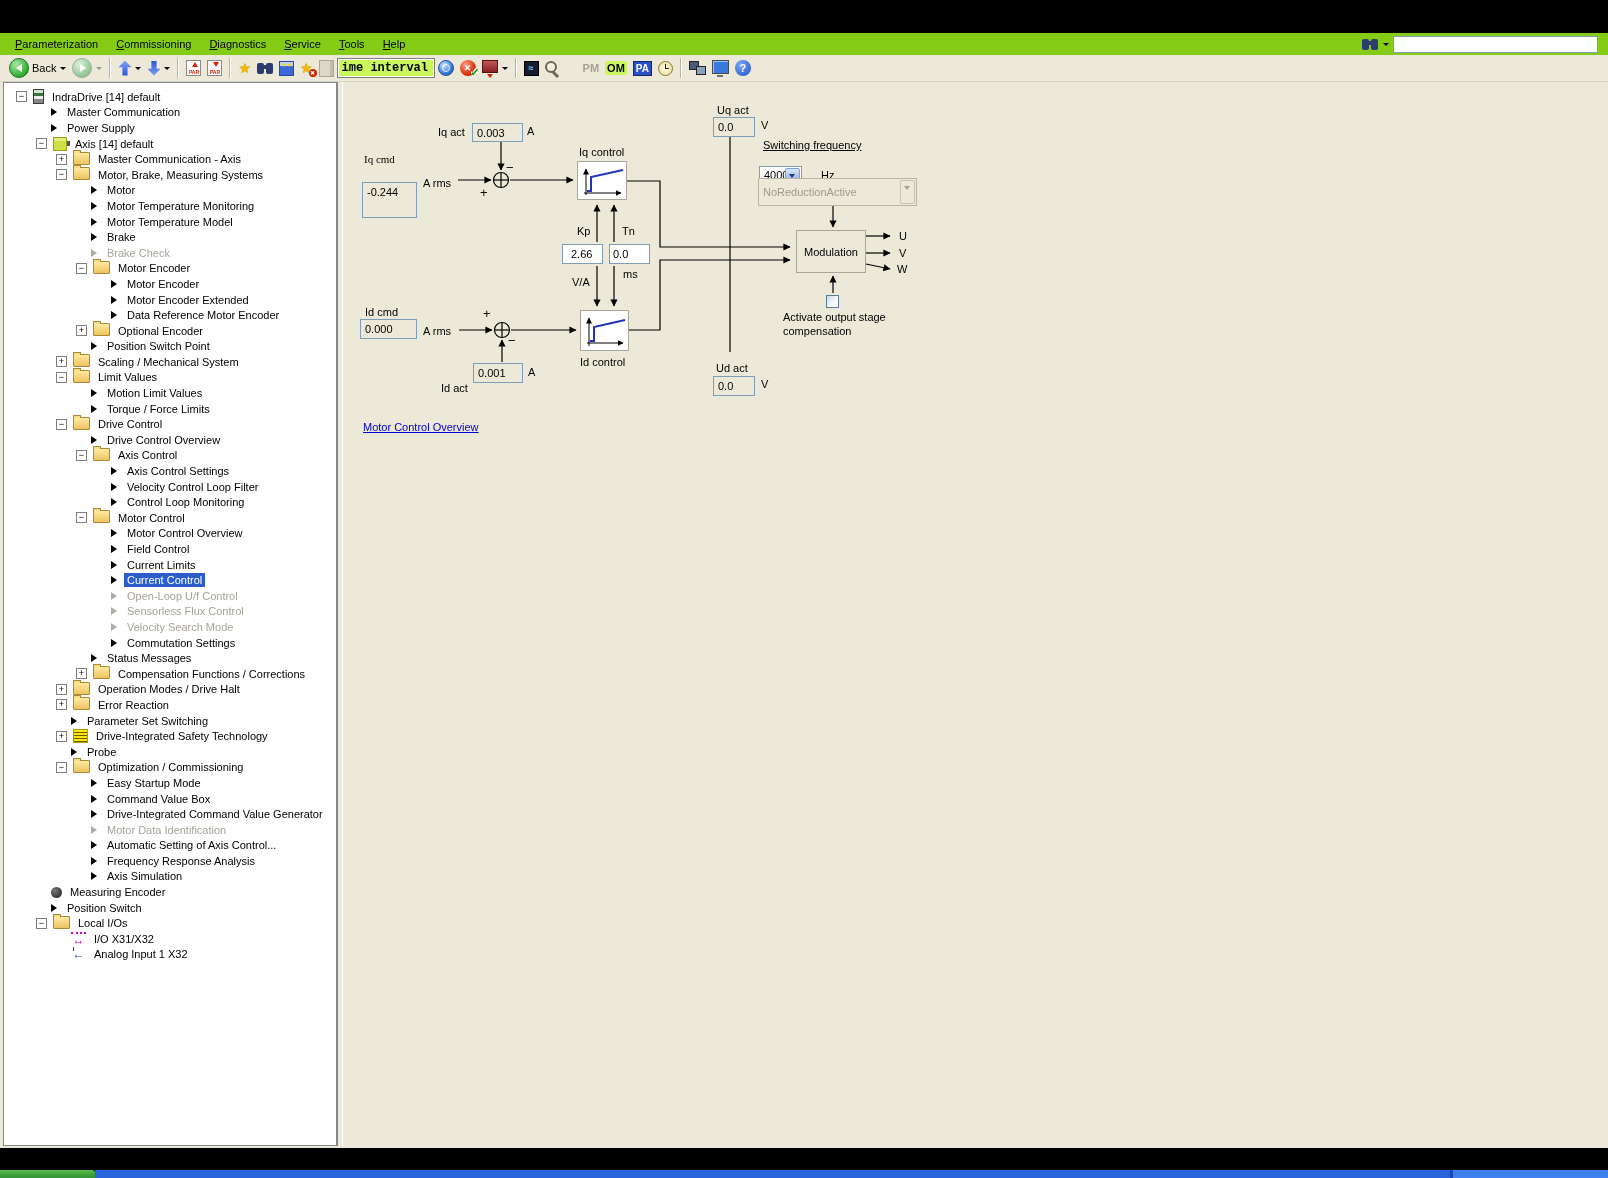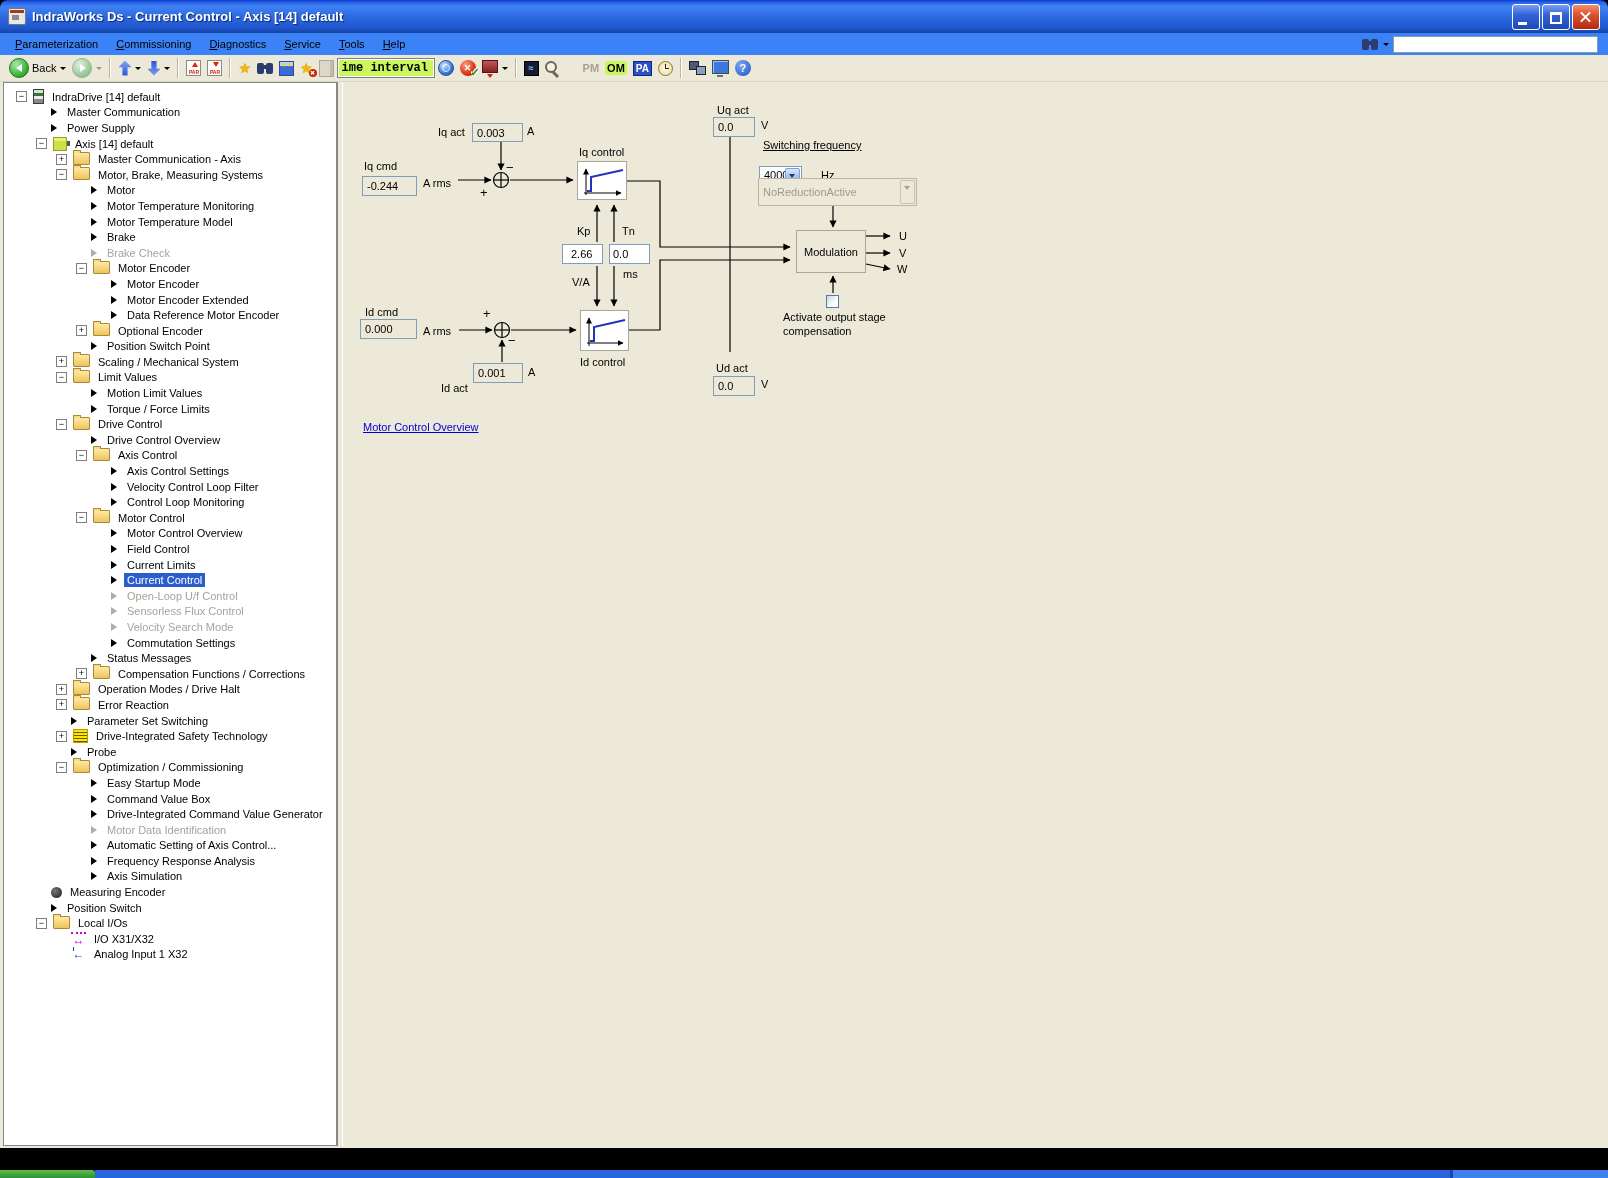--- a/index.html
+++ b/index.html
@@ -17,21 +17,21 @@
   .winbtns{display:flex;gap:2px;}
   .wbtn{width:26px;height:24px;border:1px solid #fff;border-radius:3px;position:relative;
     background:linear-gradient(180deg,#7aa0f2,#3563d8 40%,#1d48b8);}
   .wbtn.close{background:linear-gradient(180deg,#f0926f,#dd5230 40%,#b22a12);}
   .wbtn.min::after{content:"";position:absolute;left:5px;bottom:4px;width:9px;height:3px;background:#fff;}
   .wbtn.restore::after{content:"";position:absolute;left:7px;top:7px;width:8px;height:7px;border:2px solid #fff;border-top-width:3px;}
   .wbtn.close::before,.wbtn.close::after{content:"";position:absolute;left:6px;top:11px;width:13px;height:2px;background:#fff;transform:rotate(45deg);}
   .wbtn.close::after{transform:rotate(-45deg);}
 
   
-  .menubar{position:absolute;left:0;top:33px;right:0;height:22px;background:#3b82f6;display:flex;align-items:center;font-size:11px;padding-left:6px;gap:8px;}
+  .menubar{position:absolute;left:0;top:33px;right:0;height:22px;background:#84cc16;display:flex;align-items:center;font-size:11px;padding-left:6px;gap:8px;}
   .mitem{padding:3px 9px;color:#000;}
   .findgrp{margin-left:auto;display:flex;align-items:center;gap:4px;padding-right:10px;}
   .findinput{width:205px;height:17px;border:1px solid #7f9db9;font-size:11px;padding:0 3px;background:#fff;box-sizing:border-box;}
 
   
   .toolbar{position:absolute;left:0;top:55px;right:0;height:27px;background:#ece9d8;display:flex;align-items:center;padding-left:6px;border-bottom:1px solid #d8d4c2;box-sizing:border-box;}
   .tbtn{display:flex;align-items:center;gap:3px;padding:0 3px;height:24px;flex:none;}
   .tsep{width:0;height:20px;border-left:1px solid #b9b5a5;border-right:1px solid #fff;margin:0 4px;flex:none;}
   .caret{width:0;height:0;border-left:3px solid transparent;border-right:3px solid transparent;border-top:3px solid #000;margin-left:1px;}
   .caret.dim{border-top-color:#9a9a8a;}
@@ -141,29 +141,20 @@
   .tb-start{width:95px;background:linear-gradient(180deg,#5abe4a,#2f8f2f);border-radius:0 3px 0 0;}
   .tb-a{width:1355px;background:#2a64dc;}
   .tb-b{width:3px;background:#1a46b4;}
   .tb-c{flex:1;background:#3f80ee;}
 </style>
 </head>
 <body>
 
 <div class="window">
 
-  <div class="titlebar">
-    <span class="appico"></span>
-    <span class="apptitle">IndraWorks Ds - Current Control - Axis [14] default</span>
-    <span class="winbtns">
-      <span class="wbtn min"></span>
-      <span class="wbtn restore"></span>
-      <span class="wbtn close"></span>
-    </span>
-  </div>
 
   <div class="menubar">
     <span style="display:flex;">
         <span class="mitem"><u>P</u>arameterization</span>
         <span class="mitem"><u>C</u>ommissioning</span>
         <span class="mitem"><u>D</u>iagnostics</span>
         <span class="mitem"><u>S</u>ervice</span>
         <span class="mitem"><u>T</u>ools</span>
         <span class="mitem"><u>H</u>elp</span>
       </span>
@@ -603,22 +594,22 @@
           <line x1="489" y1="211" x2="489" y2="194" marker-end="url(#ah)"></line>
           <line x1="522" y1="154" x2="546" y2="154" marker-end="url(#ah)"></line>
           <line x1="522" y1="171" x2="546" y2="171" marker-end="url(#ah)"></line>
           <line x1="522" y1="182" x2="546" y2="187" marker-end="url(#ah)"></line>
         </g>
       </svg>
 
       <div class="dlabel" style="left:94px;top:44px;">Iq act</div>
       <div class="dbox" style="left:128px;top:41px;width:51px;height:19px;">0.003</div>
       <div class="dlabel" style="left:183px;top:43px;">A</div>
-      <div class="dlabel" style="left:20px;top:78px;">Iq cmd</div>
-      <div class="dbox" style="left:18px;top:94px;width:55px;height:20px;">-0.244</div>
+      <div class="dlabel" style="left:20px;top:71px;font-family:Liberation Serif, serif;">Iq cmd</div>
+      <div class="dbox" style="left:18px;top:100px;width:55px;height:36px;">-0.244</div>
       <div class="dlabel" style="left:79px;top:95px;">A rms</div>
       <div class="dsign" style="left:162px;top:79px;">−</div>
       <div class="dsign" style="left:136px;top:104px;">+</div>
 
       <div class="dlabel" style="left:235px;top:64px;">Iq control</div>
       <div class="gblock" style="left:233px;top:79px;width:50px;height:39px;">
         <svg width="48" height="37">
           <g stroke="#000" stroke-width="1" fill="none">
             <line x1="8" y1="33" x2="8" y2="7" marker-end="url(#ah)"></line>
             <line x1="6" y1="31" x2="43" y2="31" marker-end="url(#ah)"></line>

